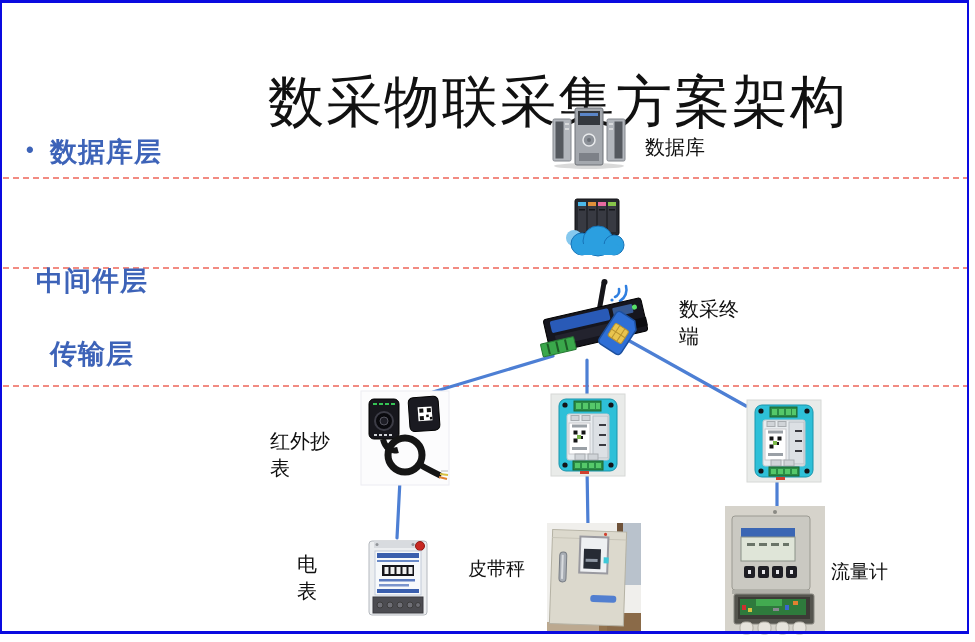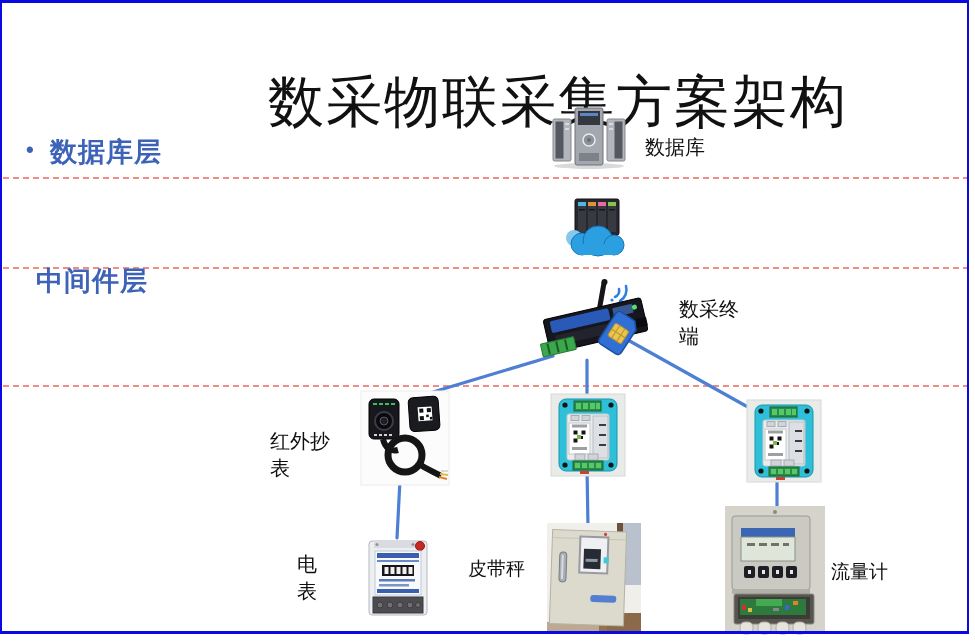--- a/index.html
+++ b/index.html
@@ -50,20 +50,21 @@
       <line x1="777" y1="471" x2="777" y2="513"></line>
       <line x1="400" y1="480" x2="397" y2="538"></line>
     </g>
   </svg>
 
   <div class="title">数采物联采集方案架构</div>
 
   <div class="bullet" style="left:26px;top:137px;">•</div>
   <div class="layer-label" style="left:50px;top:134px;">数据库层</div>
   <div class="layer-label" style="left:36px;top:219px;margin-top:44px;">中间件层</div>
+  <div class="layer-label" style="left:50px;top:336px;">传输层</div>
 
   <svg style="left:549px;top:105px;" width="80" height="64" viewBox="0 0 80 64">
     <ellipse cx="40" cy="61" rx="35" ry="3" fill="rgba(0,0,0,0.15)"></ellipse>
     <rect x="4" y="14" width="18" height="42" rx="1.5" fill="#b2b6bc" stroke="#84888e"></rect>
     <rect x="6.5" y="16.5" width="8" height="37" fill="#55595f"></rect>
     <rect x="16" y="18" width="4" height="2" fill="#d8dadc"></rect>
       <rect x="16" y="23" width="4" height="2" fill="#d8dadc"></rect>
     <rect x="58" y="14" width="18" height="42" rx="1.5" fill="#b2b6bc" stroke="#84888e"></rect>
     <rect x="65.5" y="16.5" width="8" height="37" fill="#55595f"></rect>
     <rect x="60" y="18" width="4" height="2" fill="#d8dadc"></rect>

